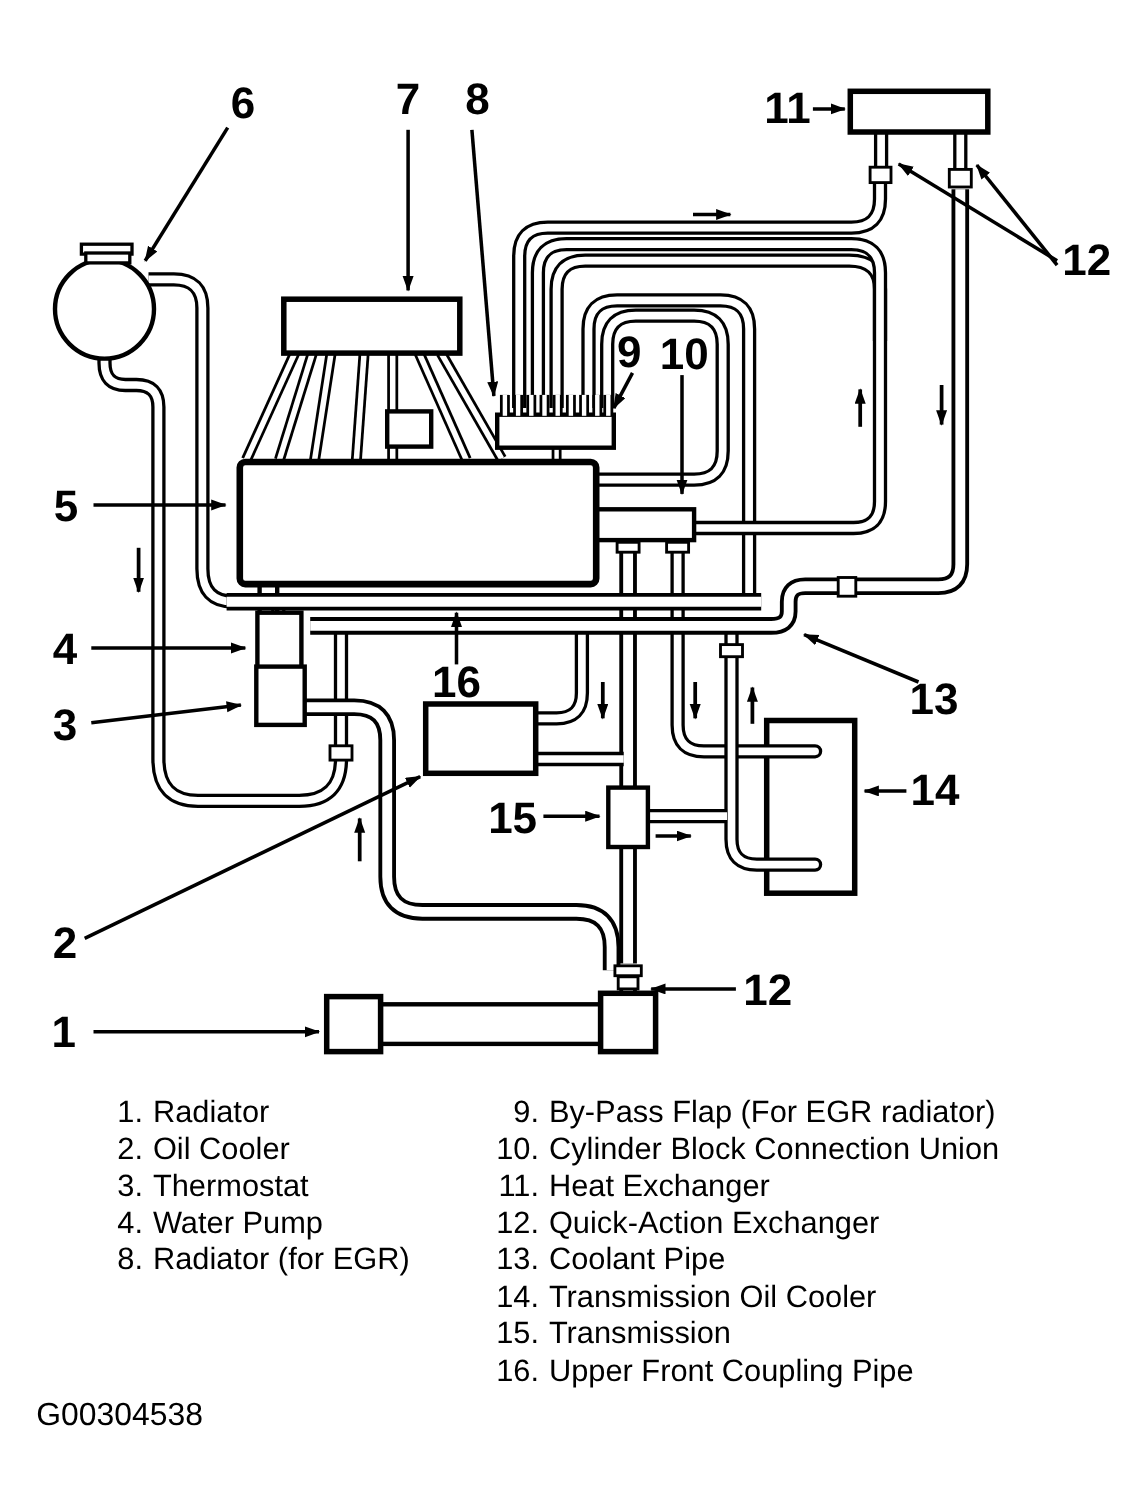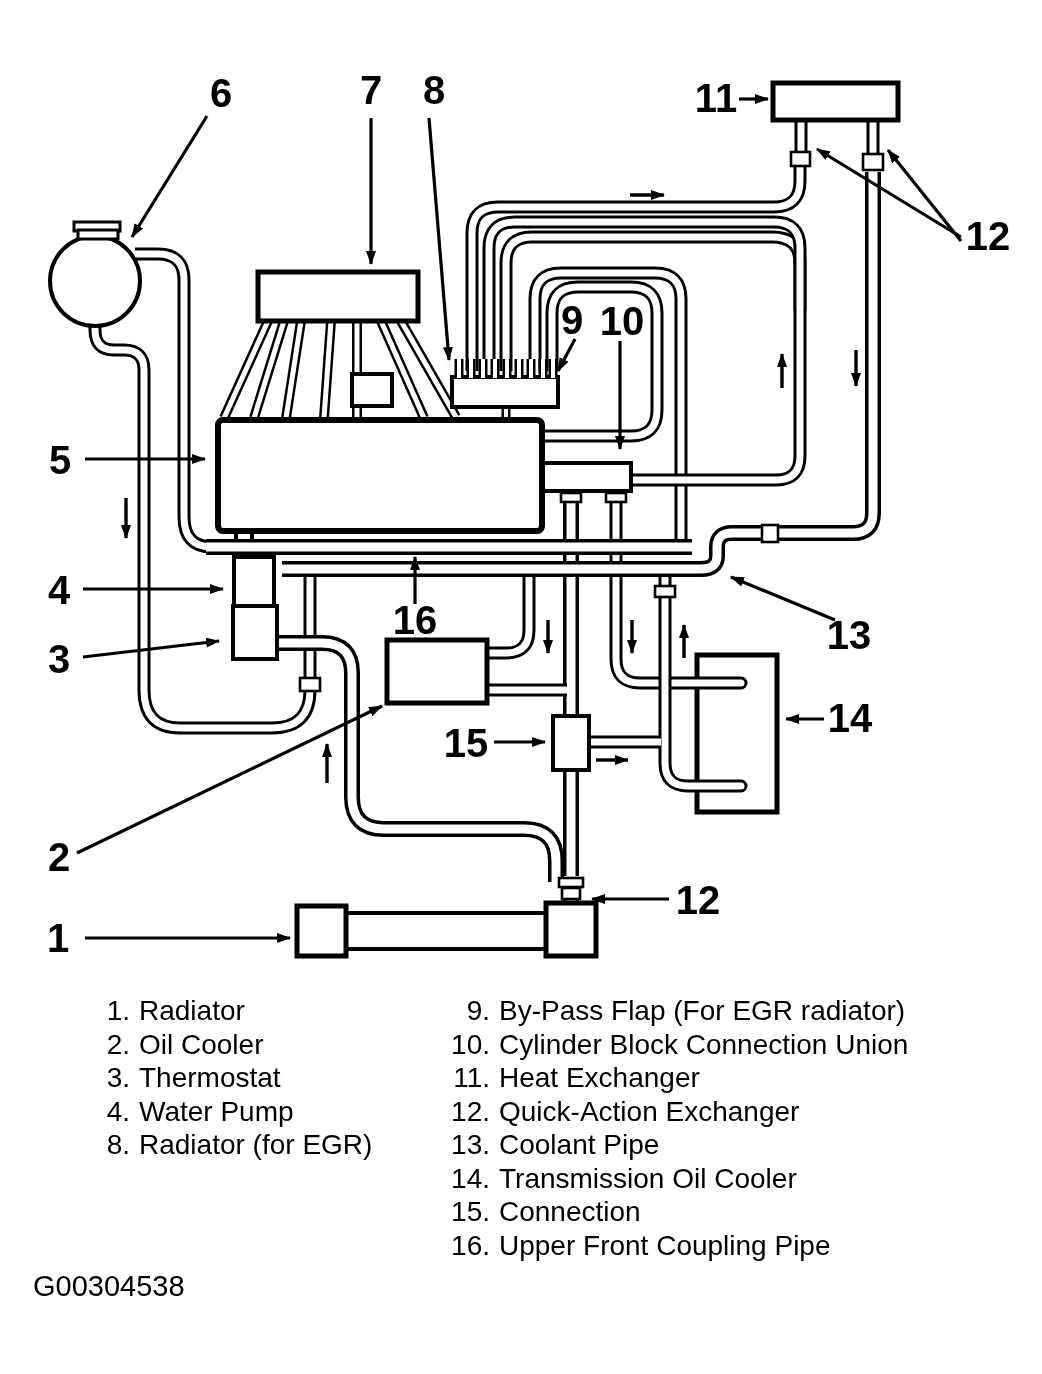--- a/index.html
+++ b/index.html
@@ -257,18 +257,18 @@
     <div class="lrow"><span class="lnum">4.</span><span>Water Pump</span></div>
     <div class="lrow"><span class="lnum">8.</span><span>Radiator (for EGR)</span></div>
   </div>
   <div class="lcol col2">
     <div class="lrow"><span class="lnum">9.</span><span>By-Pass Flap (For EGR radiator)</span></div>
     <div class="lrow"><span class="lnum">10.</span><span>Cylinder Block Connection Union</span></div>
     <div class="lrow"><span class="lnum">11.</span><span>Heat Exchanger</span></div>
     <div class="lrow"><span class="lnum">12.</span><span>Quick-Action Exchanger</span></div>
     <div class="lrow"><span class="lnum">13.</span><span>Coolant Pipe</span></div>
     <div class="lrow"><span class="lnum">14.</span><span>Transmission Oil Cooler</span></div>
-    <div class="lrow"><span class="lnum">15.</span><span>Connection</span></div>
+    <div class="lrow"><span class="lnum">15.</span><span>Transmission</span></div>
     <div class="lrow"><span class="lnum">16.</span><span>Upper Front Coupling Pipe</span></div>
   </div>
 </div>
 
 <div class="figcode">G00304538</div>
 
 </body></html>

